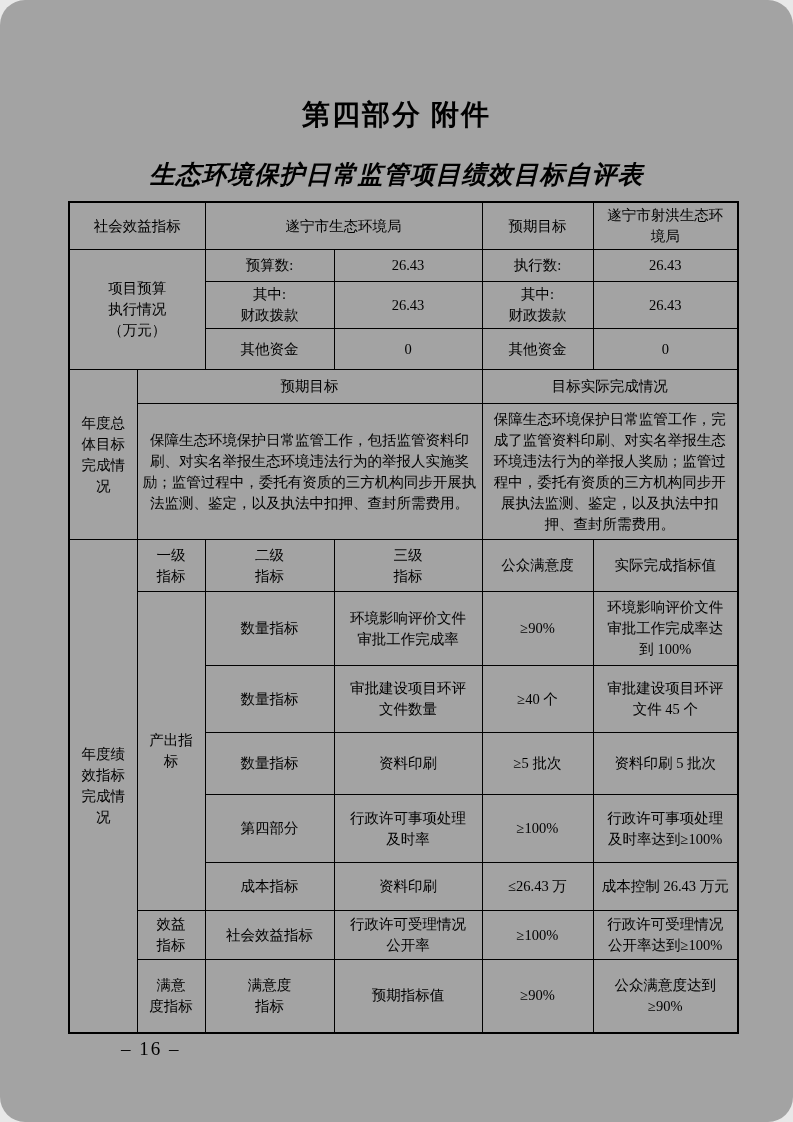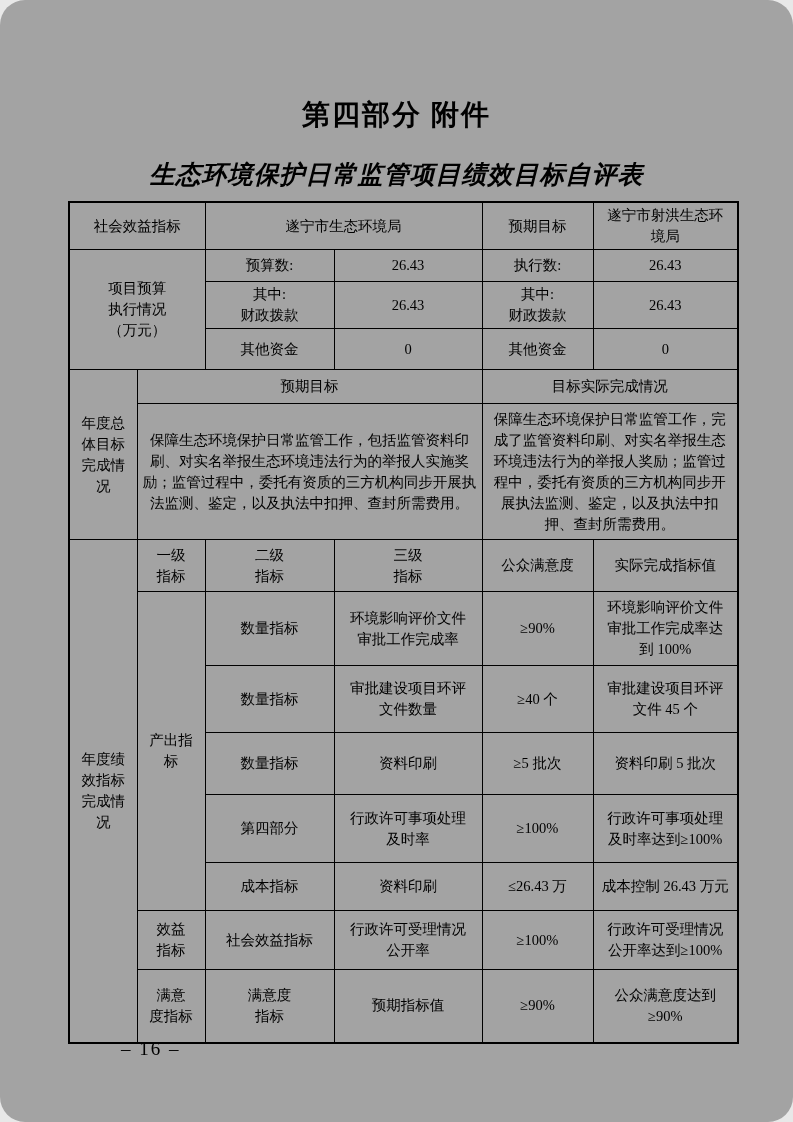--- a/index.html
+++ b/index.html
@@ -177,21 +177,21 @@
         <td class="tight">行政许可事项处理
 及时率达到≥100%</td>
       </tr>
       <tr style="height:48px">
         <td>成本指标</td>
         <td>资料印刷</td>
         <td>≤26.43 万</td>
         <td class="tight">成本控制 26.43 万元</td>
       </tr>
 
-      <tr style="height:59px">
+      <tr style="height:49px">
         <td>效益
 指标</td>
         <td>社会效益指标</td>
         <td>行政许可受理情况
 公开率</td>
         <td>≥100%</td>
         <td class="tight">行政许可受理情况
 公开率达到≥100%</td>
       </tr>
 

